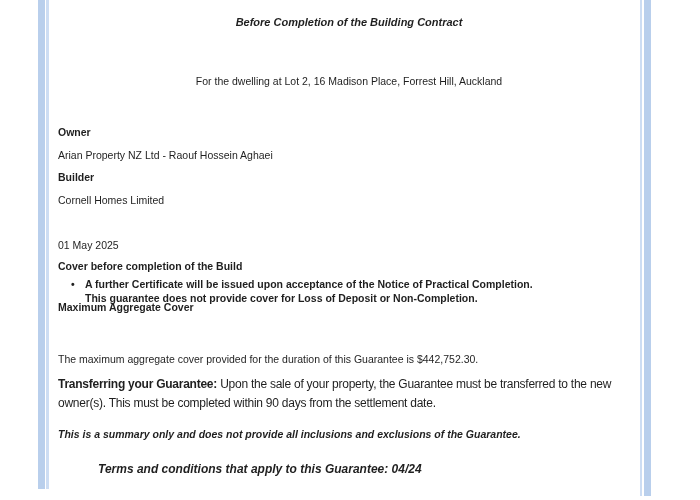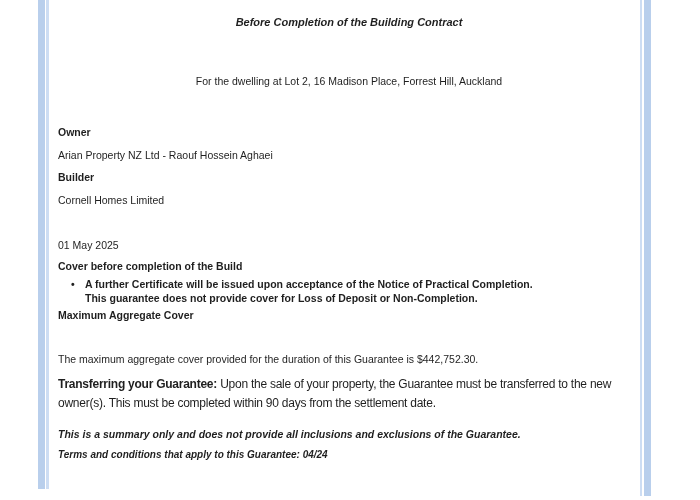--- a/index.html
+++ b/index.html
@@ -37,25 +37,25 @@
   .t-guarantee  { top: 62px; }
   .t-dwelling   { top: 74px; }
   .t-owner-l    { top: 125px; }
   .t-owner-v    { top: 148px; }
   .t-builder-l  { top: 170px; }
   .t-builder-v  { top: 193px; }
   .t-accept-l   { top: 215px; }
   .t-accept-v   { top: 238px; }
   .t-cover-l    { top: 259px; }
   .t-bullet     { top: 277px; }
-  .t-maxcov-l   { top: 308px; }
+  .t-maxcov-l   { top: 300px; }
   .t-maxcov-v   { top: 352px; }
   .t-transfer   { top: 375px; font-size: 12px; letter-spacing: -0.25px; line-height: 1.55; }
   .t-summary    { top: 427px; }
-  .t-terms      { top: 448px; font-size: 10px; }
+  .t-terms      { top: 461px; font-size: 12px; margin-left: 40px; }
 
   .bullet-item { display: flex; font-weight: bold; }
   .bullet-glyph { width: 14px; flex: 0 0 14px; padding-left: 13px; }
   .bullet-lines { flex: 1; }
 </style>
 </head>
 <body>
 
 <div class="page">
 

